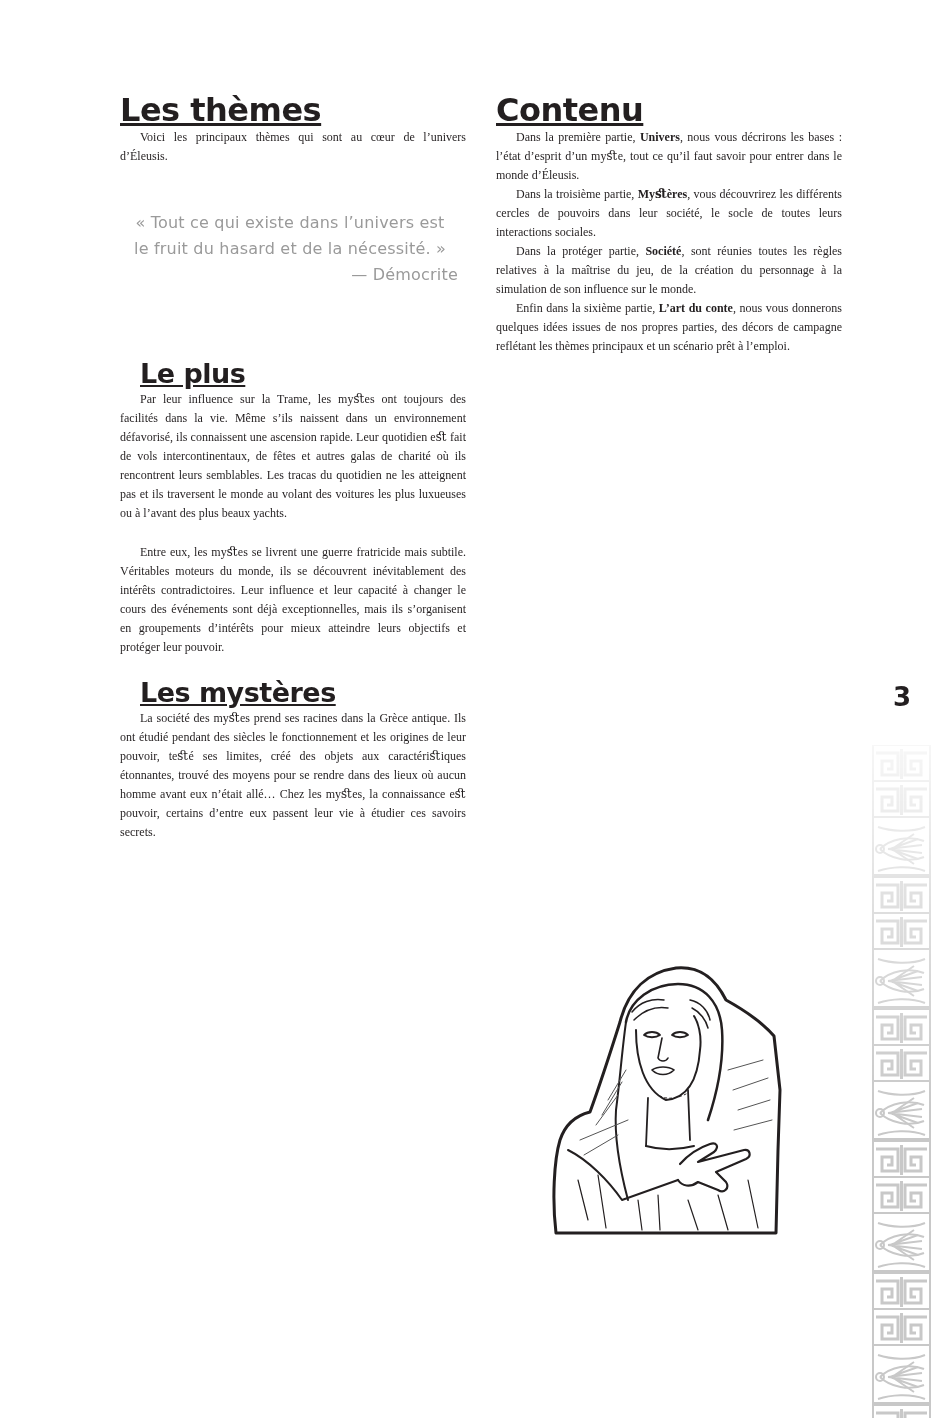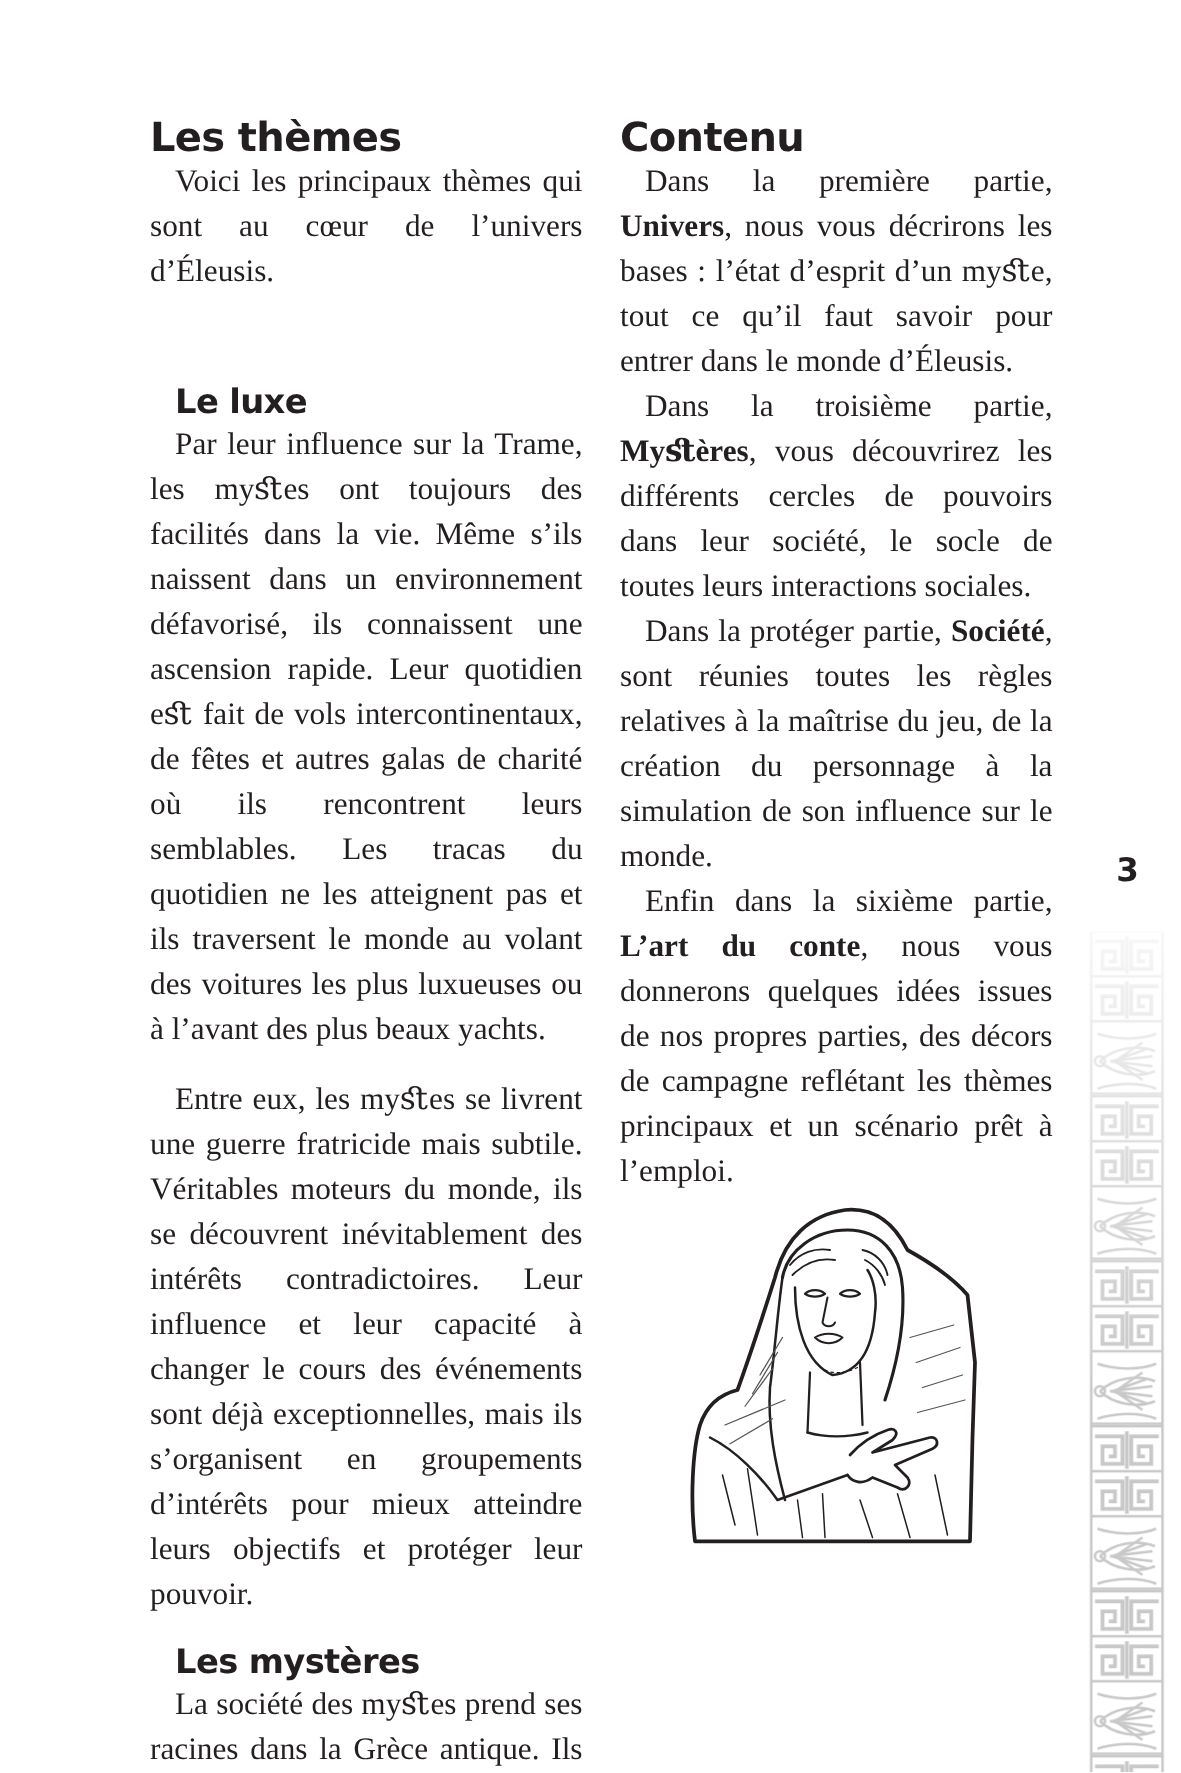--- a/index.html
+++ b/index.html
@@ -6,26 +6,26 @@
   body {
     width: 945px; height: 1418px; position: relative; overflow: hidden;
     background: #ffffff; color: #231f20;
     font-family: "Liberation Serif", "DejaVu Serif", serif;
   }
   .col { position: absolute; width: 346px; }
   .col-left { left: 120px; top: 92px; }
   .col-right { left: 496px; top: 92px; }
   h1, h2 {
     font-family: "DejaVu Sans", "Liberation Sans", sans-serif;
-    font-weight: bold; margin: 0; color: #231f20; letter-spacing: -0.5px;
+    font-weight: bold; margin: 0; color: #231f20; letter-spacing: -0.5px; text-decoration: underline;
   }
   h1 { font-size: 32px; line-height: 36px; }
   h2 { font-size: 27px; line-height: 32px; margin-left: 20px; }
   p {
-    margin: 0; font-size: 25px; line-height: 36px;
+    margin: 0; font-size: 12px; line-height: 19px;
     text-align: justify; text-indent: 20px; hyphens: manual;
   }
   .quote {
     margin: 44px 12px 0 6px;
     font-family: "DejaVu Sans", sans-serif; font-size: 16px; line-height: 26px;
     color: #9a9a9a; text-align: center; letter-spacing: 0.2px;
   }
   .quote .qtext { display: block; }
   .quote .qauthor { display: block; text-align: right; margin-right: -4px; }
   .sec { margin-top: 0; }
@@ -42,24 +42,28 @@
   }
   .illustration { position: absolute; left: 548px; top: 950px; width: 236px; height: 300px; }
 </style>
 </head>
 <body>
 
 <div class="col col-left">
   <h1>Les thèmes</h1>
   <p>Voici les principaux thèmes qui sont au cœur de l’univers d’Éleusis.</p>
 
+  <div class="quote">
+    <span class="qtext">« Tout ce qui existe dans l’univers est le fruit du hasard et de la nécessité. »</span>
+    <span class="qauthor">— Démocrite</span>
+  </div>
 
   <div class="gap-luxe"></div>
   <div class="sec">
-    <h2>Le luxe</h2>
+    <h2>Le plus</h2>
     <p>Par leur influence sur la Trame, les myﬆes ont toujours des facilités dans la vie. Même s’ils naissent dans un envi­ronnement défavorisé, ils connaissent une ascension rapide. Leur quotidien eﬆ fait de vols intercontinentaux, de fêtes et autres galas de charité où ils rencontrent leurs semblables. Les tracas du quotidien ne les atteignent pas et ils traversent le monde au volant des voitures les plus luxueuses ou à l’avant des plus beaux yachts.</p>
   </div>
 
   <div class="gap-sec"></div>
   <div class="sec">
     <p>Entre eux, les myﬆes se livrent une guerre fratricide mais subtile. Véritables moteurs du monde, ils se découvrent inévitablement des intérêts contradic­toires. Leur influence et leur capacité à changer le cours des événements sont déjà exceptionnelles, mais ils s’organisent en groupements d’intérêts pour mieux atteindre leurs objectifs et protéger leur pouvoir.</p>
   </div>
 
   <div class="gap-sec"></div>
   <div class="sec">

